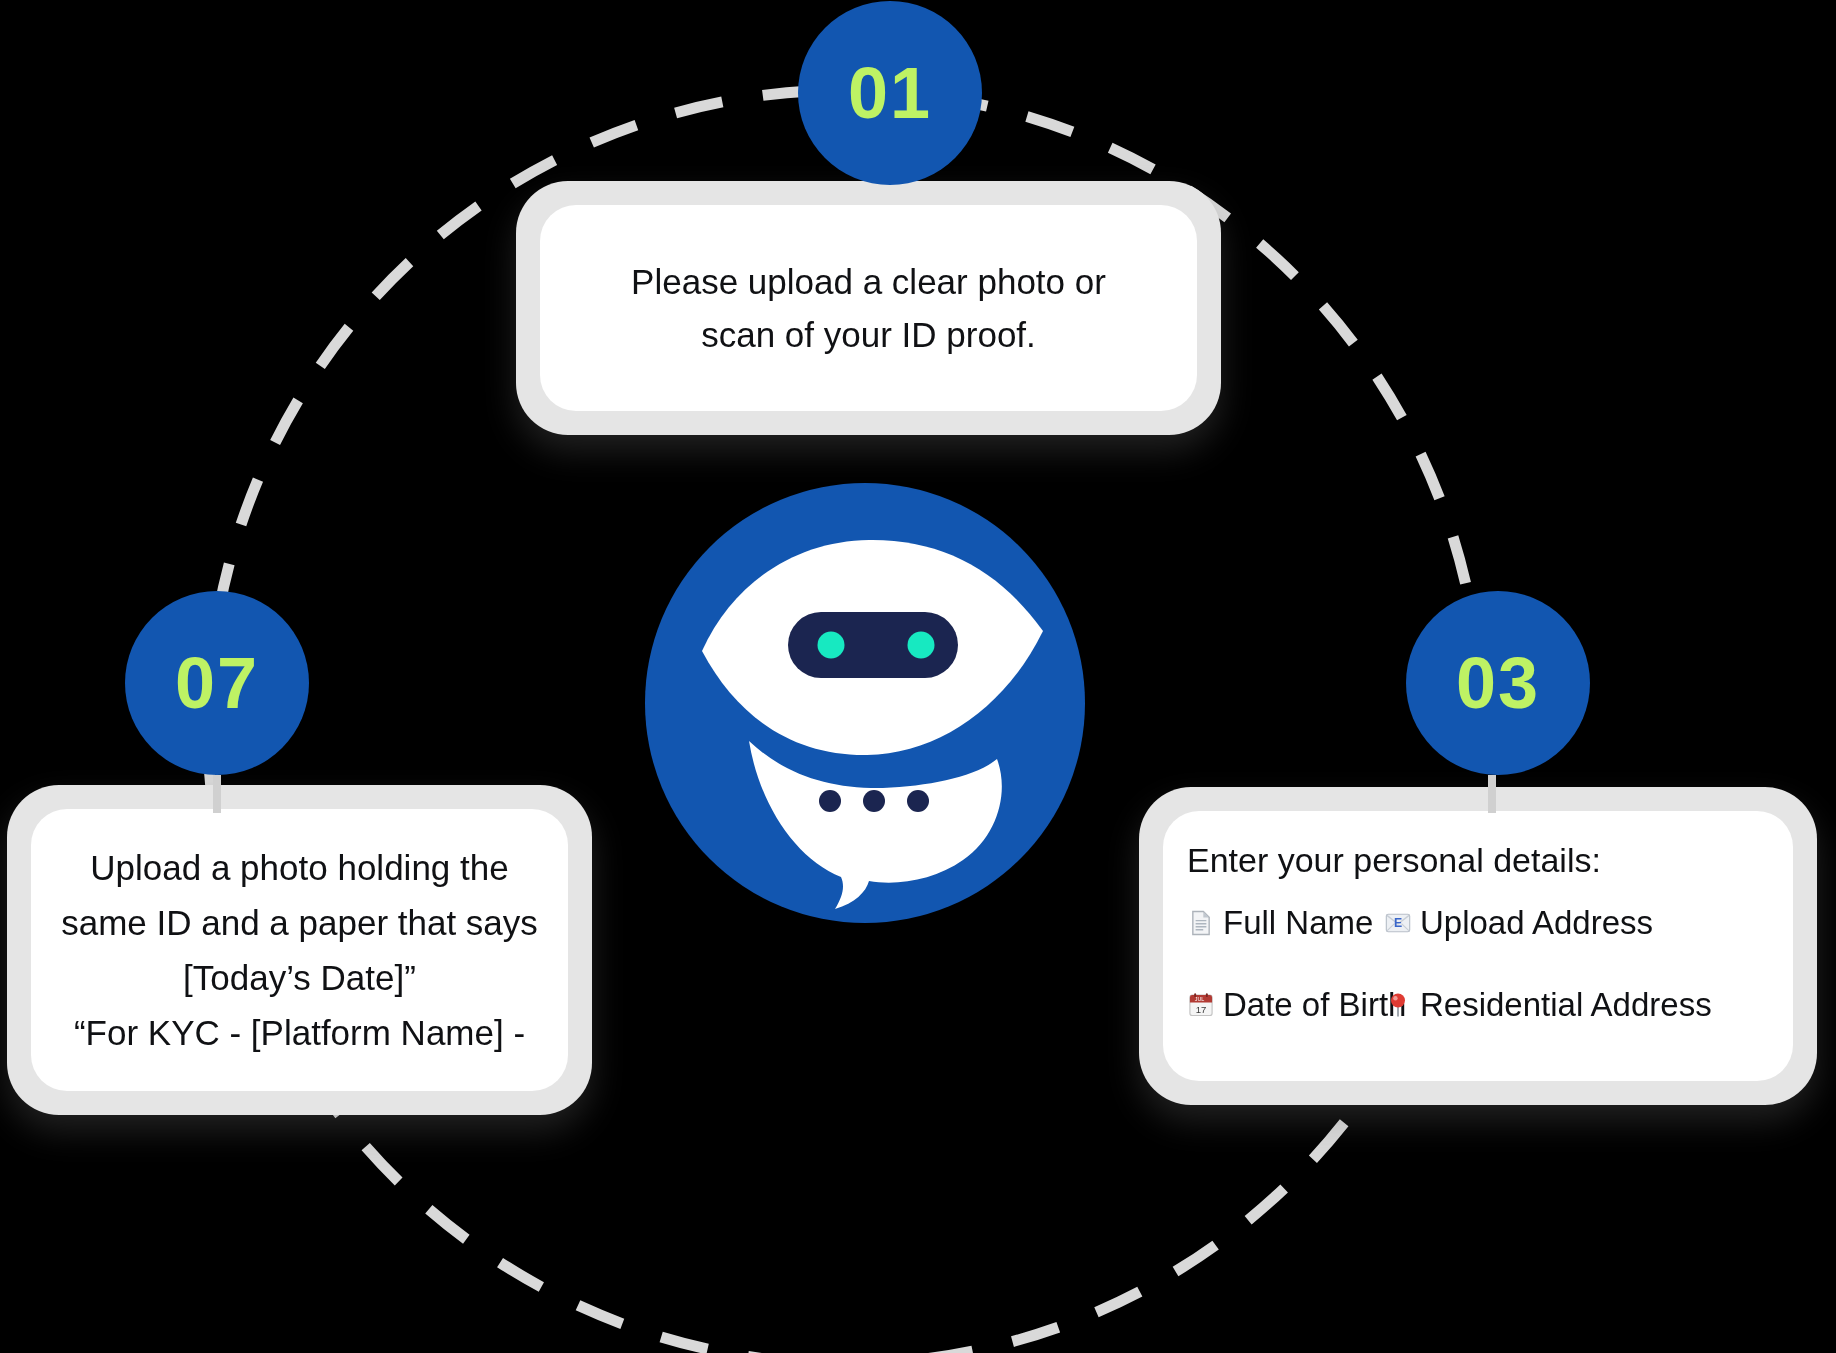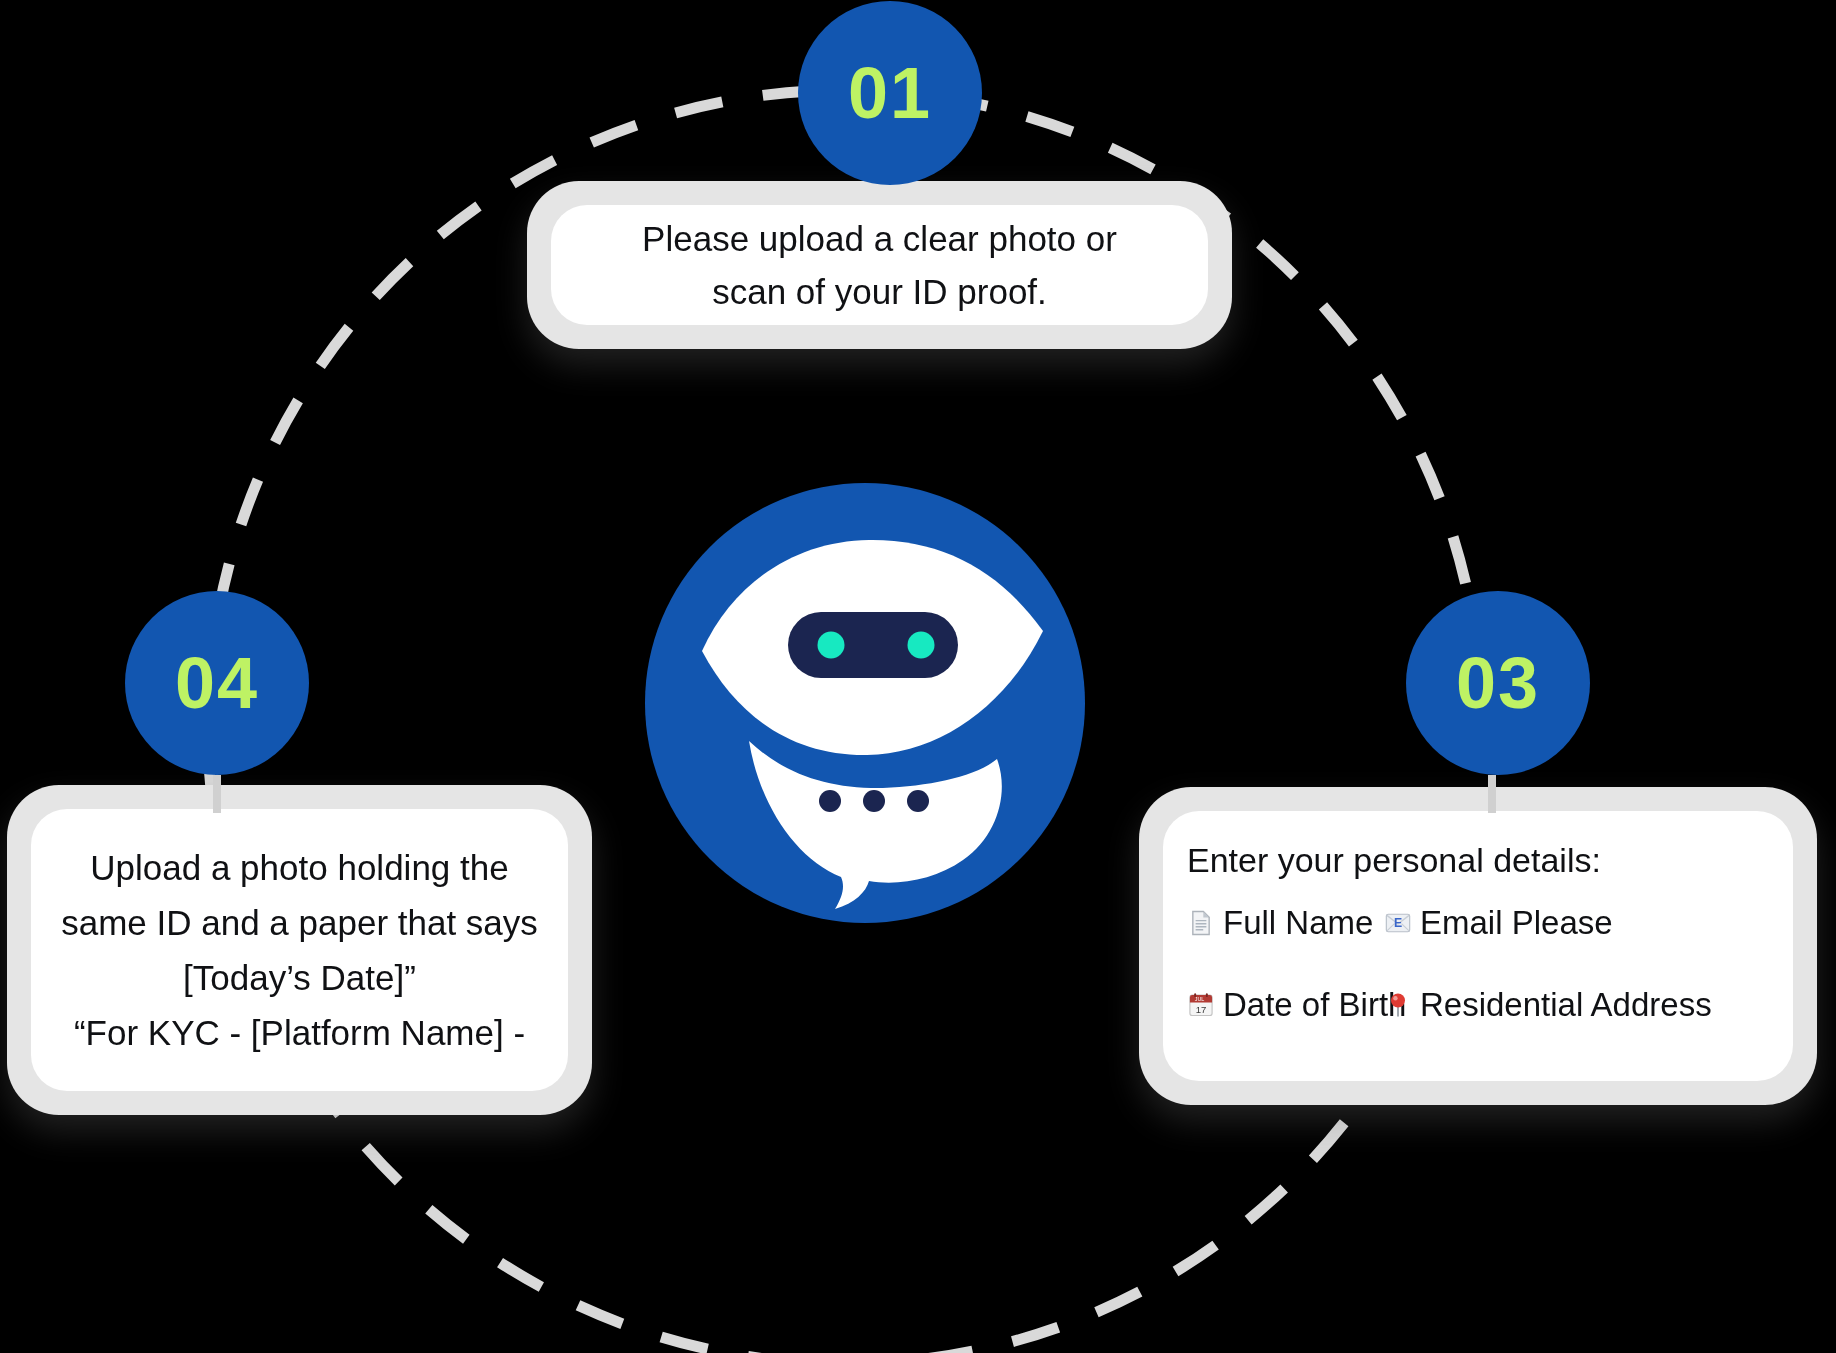--- a/index.html
+++ b/index.html
@@ -43,21 +43,21 @@
     box-shadow:0 16px 34px rgba(110,110,110,0.30);
     z-index:2;
   }
   .card-inner{
     position:absolute;left:24px;top:24px;right:24px;bottom:24px;
     background:var(--card-bg);
     border-radius:36px;
     display:flex;flex-direction:column;justify-content:center;align-items:center;
     text-align:center;
   }
-  .card-1{left:527px;top:181px;width:705px;height:168px;}
+  .card-1{left:516px;top:181px;width:705px;height:254px;}
   .card-2{left:7px;top:785px;width:585px;height:330px;}
   .card-3{left:1139px;top:787px;width:678px;height:318px;}
   .card-text{font-size:35px;font-weight:500;line-height:53px;color:var(--text);}
   .card-2 .card-text{line-height:55px;}
   .card-3 .card-inner{
     align-items:flex-start;text-align:left;
     justify-content:flex-start;
     padding:30px 20px 0 24px;
   }
   .details-title{font-size:34px;font-weight:500;margin:0 0 24px 0;}
@@ -118,21 +118,21 @@
         <span>Full Name</span>
       </div>
 
       <div class="detail-item">
         <svg viewBox="0 0 24 24">
           <rect x="2" y="4.5" width="20" height="15" rx="1.6" fill="#EDF0F4" stroke="#B9C0C9" stroke-width="1"></rect>
           <path d="M2.5 5.5L12 12.8L21.5 5.5" fill="none" stroke="#C8CED6" stroke-width="1.2"></path>
           <path d="M2.5 18.7L9 12.5M21.5 18.7L15 12.5" fill="none" stroke="#C8CED6" stroke-width="1"></path>
           <text x="12" y="15.6" font-size="10.5" font-weight="bold" fill="#3A66C9" text-anchor="middle" font-family="Liberation Sans, sans-serif">E</text>
         </svg>
-        <span>Email Please</span>
+        <span>Upload Address</span>
       </div>
 
       <div class="detail-item">
         <svg viewBox="0 0 24 24">
           <rect x="2.5" y="3.5" width="19" height="17.5" rx="2" fill="#F5F5F5" stroke="#C4C4C4" stroke-width="1"></rect>
           <path d="M2.5 9.8v-4.3a2 2 0 0 1 2-2h15a2 2 0 0 1 2 2v4.3z" fill="#B23B34"></path>
           <rect x="6.2" y="2" width="1.6" height="3.2" rx="0.8" fill="#7E2620"></rect>
           <rect x="16.2" y="2" width="1.6" height="3.2" rx="0.8" fill="#7E2620"></rect>
           <text x="6.7" y="8.3" font-size="4.6" fill="#FFFFFF" font-family="Liberation Sans, sans-serif">JUL</text>
           <text x="12" y="18.6" font-size="8.2" fill="#3A3A3A" text-anchor="middle" font-family="Liberation Sans, sans-serif">17</text>
@@ -150,21 +150,21 @@
       </div>
 
     </div>
   </div>
 </div>
 
 <div class="connector connector-02"></div>
 <div class="connector connector-03"></div>
 
 <div class="badge badge-01">01</div>
-<div class="badge badge-02">04</div>
+<div class="badge badge-02">07</div>
 <div class="badge badge-03">03</div>
 
 <svg class="logo" viewBox="0 0 440 440">
   <circle cx="220" cy="220" r="220" fill="#1256B0"></circle>
   <path fill="#FFFFFF" d="M57 168 C 88 100 150 58 224 57 C 298 56 355 88 398 148 C 362 222 295 271 222 272 C 148 273 92 234 57 168 Z"></path>
   <rect x="143" y="129" width="170" height="66" rx="33" fill="#1B2550"></rect>
   <circle cx="186" cy="162" r="13.5" fill="#17E9C1"></circle>
   <circle cx="276" cy="162" r="13.5" fill="#17E9C1"></circle>
   <path fill="#FFFFFF" d="M104 258
            C 140 292 185 306 238 305

